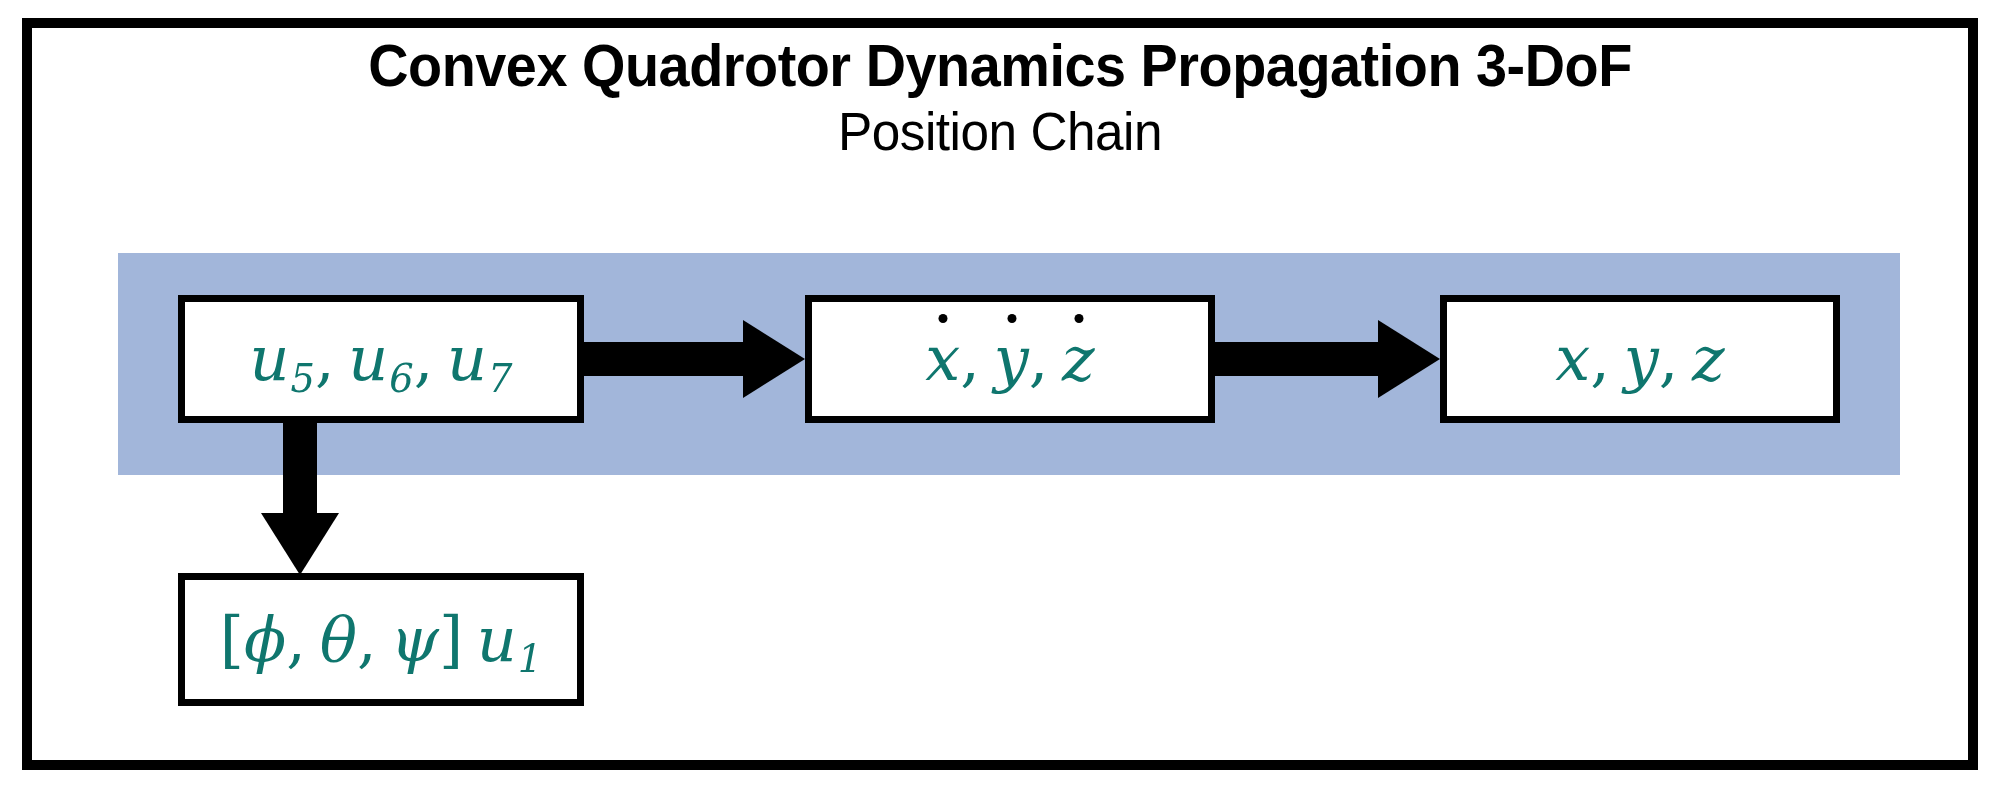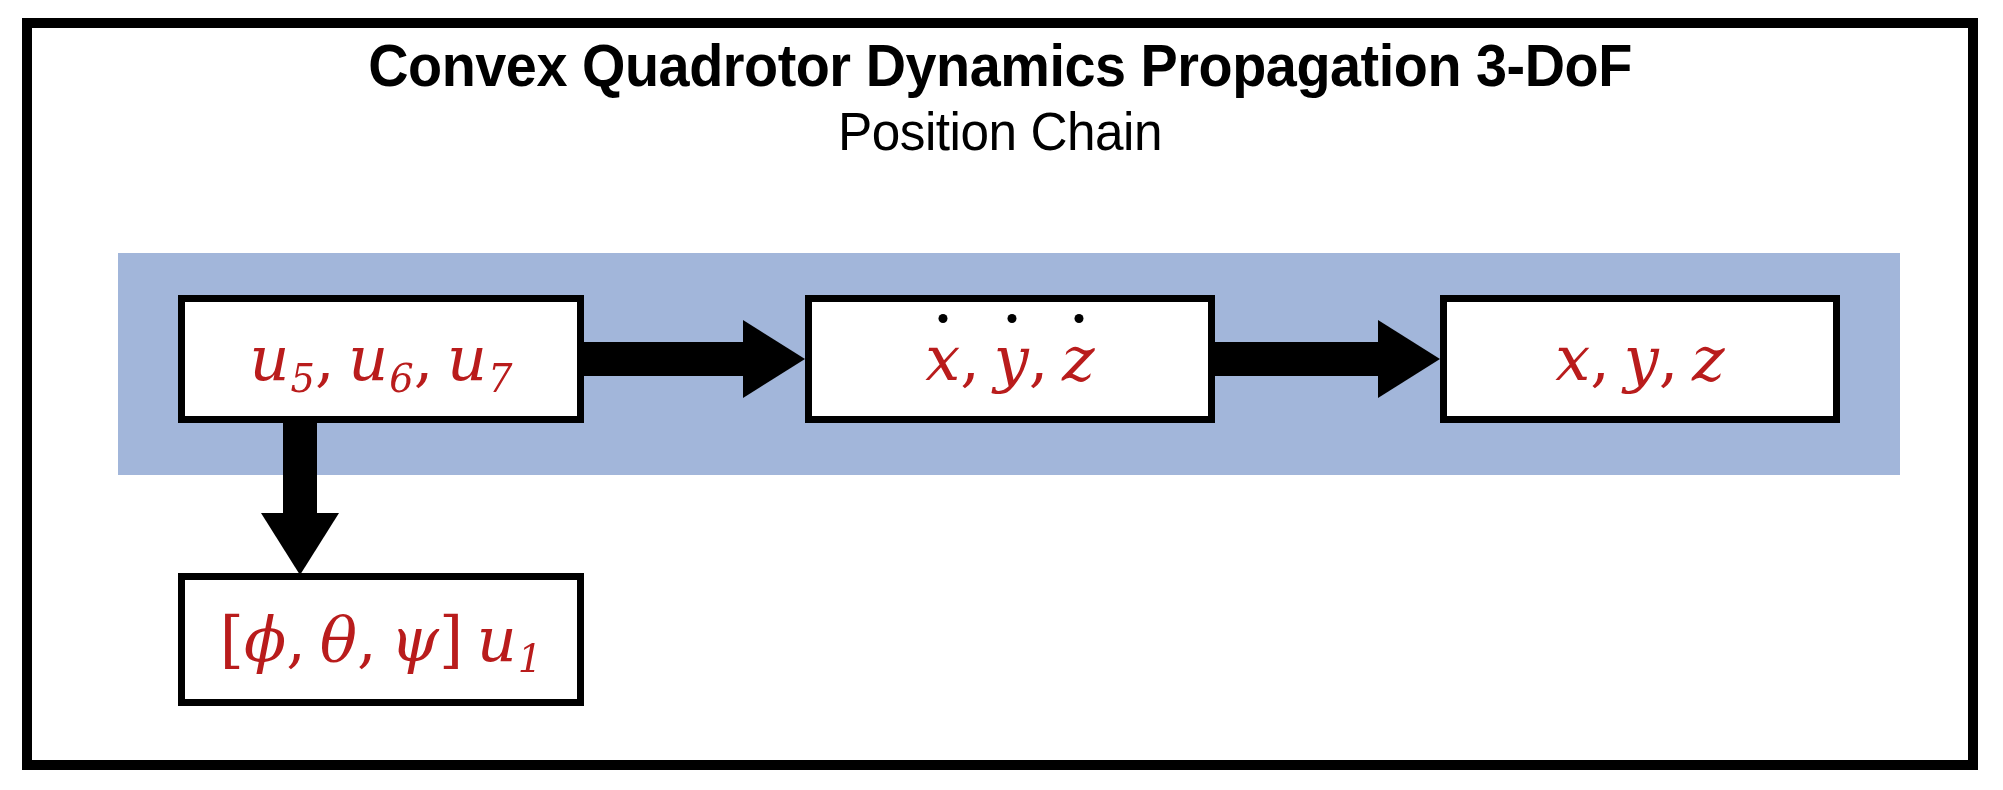--- a/index.html
+++ b/index.html
@@ -77,21 +77,21 @@
 
   
   .node {
     position: absolute;
     background: #ffffff;
     border: 7px solid #000000;
     box-sizing: border-box;
     display: flex;
     align-items: center;
     justify-content: center;
-    color: #b91c1c;
+    color: #0f766e;
   }
 
   .node-label {
     font-family: "DejaVu Serif", "Liberation Serif", serif;
     font-style: italic;
     font-size: 62px;
     line-height: 1;
     white-space: nowrap;
     display: inline-flex;
     align-items: baseline;

